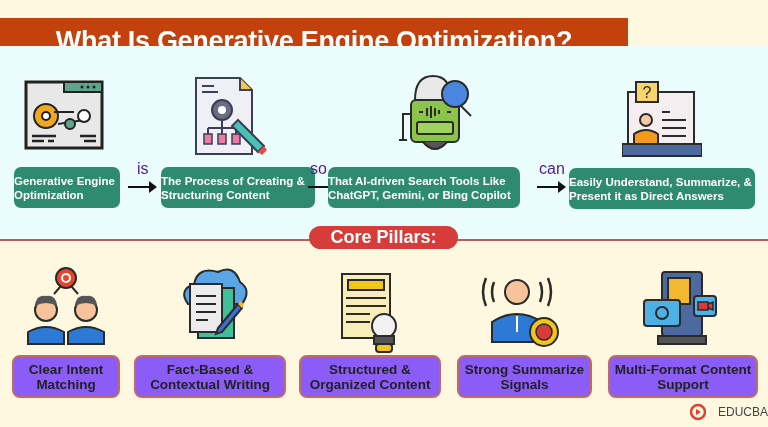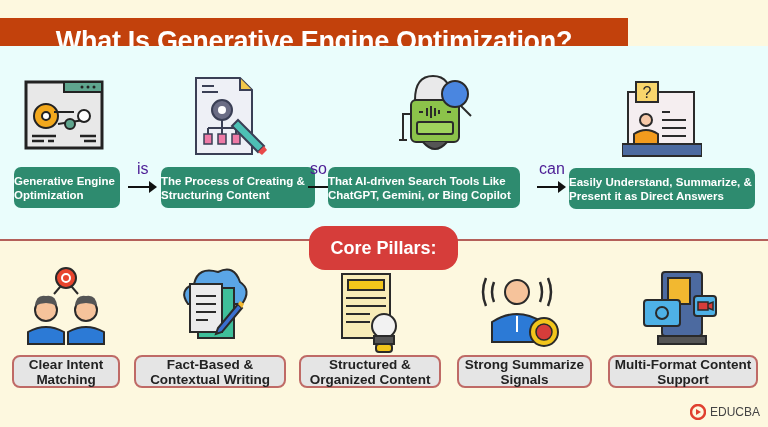--- a/index.html
+++ b/index.html
@@ -7,23 +7,23 @@
   .header{position:absolute;left:0;top:18px;width:628px;height:46px;background:#c2410c;display:flex;align-items:center;justify-content:center}
   .header h1{color:#fff;font-size:27px;font-weight:bold;letter-spacing:-0.3px}
   .top{position:absolute;left:0;top:46px;width:768px;height:194px;background:#eafdfc}
   .divider{position:absolute;left:0;top:239px;width:768px;height:2px;background:#b4605a}
   .bottom{position:absolute;left:0;top:241px;width:768px;height:186px;background:#fdf8df}
   .icon{position:absolute}
   .gbox{position:absolute;background:#2e8b6f;color:#fff;font-weight:bold;font-size:11.5px;line-height:14px;text-align:left;border-radius:7px;display:flex;align-items:center;justify-content:center}
   .arrow{position:absolute;height:2px;background:#111}
   .arrow::after{content:"";position:absolute;right:-2px;top:-5px;border-left:8px solid #111;border-top:6px solid transparent;border-bottom:6px solid transparent}
   .conn{position:absolute;font-size:16px;color:#4c1d95}
-  .pill{position:absolute;left:309px;top:226px;width:149px;height:44px;background:#d63d3a;border-radius:16px;color:#fff;font-weight:bold;font-size:18px;display:flex;align-items:center;justify-content:center}
-  .pbox{position:absolute;top:355px;height:33px;background:#e5e5e5;border:2px solid #bf6a66;border-radius:8px;color:#222;font-weight:bold;font-size:13.5px;line-height:15px;text-align:center;display:flex;align-items:center;justify-content:center}
-  .logo{position:absolute;left:690px;top:404px;display:flex;align-items:center;gap:4px;font-size:12px;color:#444}
+  .pill{position:absolute;left:309px;top:226px;width:149px;height:23px;background:#d63d3a;border-radius:16px;color:#fff;font-weight:bold;font-size:18px;display:flex;align-items:center;justify-content:center}
+  .pbox{position:absolute;top:355px;height:43px;background:#8b5cf6;border:2px solid #bf6a66;border-radius:8px;color:#222;font-weight:bold;font-size:13.5px;line-height:15px;text-align:center;display:flex;align-items:center;justify-content:center}
+  .logo{position:absolute;left:690px;top:404px;display:flex;align-items:center;gap:12px;font-size:12px;color:#444}
 </style>
 </head>
 <body>
 
 <div class="header">
   <h1>What Is Generative Engine Optimization?</h1>
 </div>
 
 <div class="top"></div>
 <div class="divider"></div>

